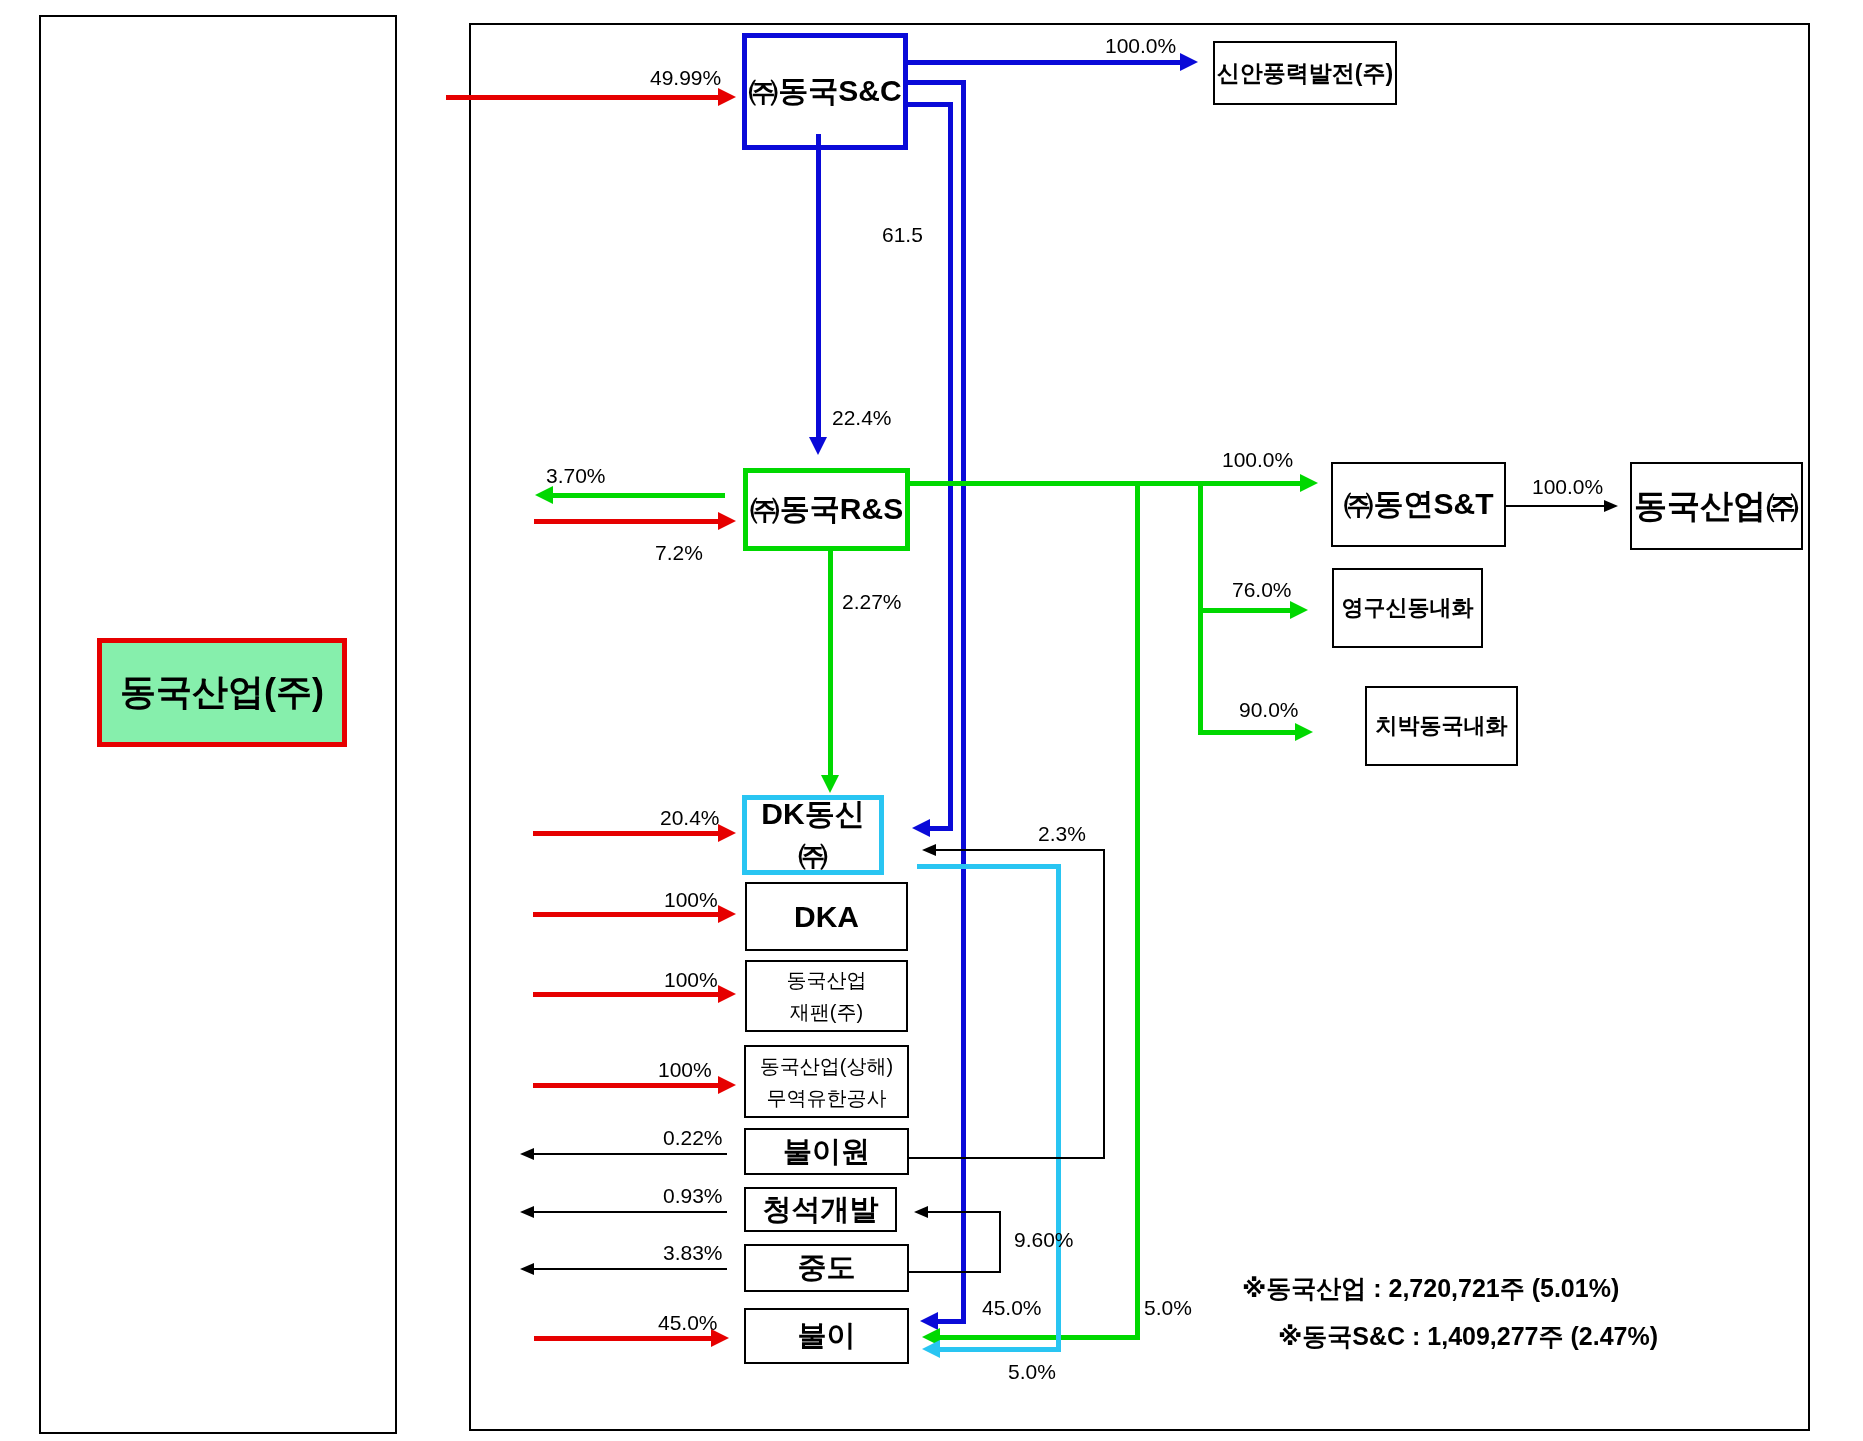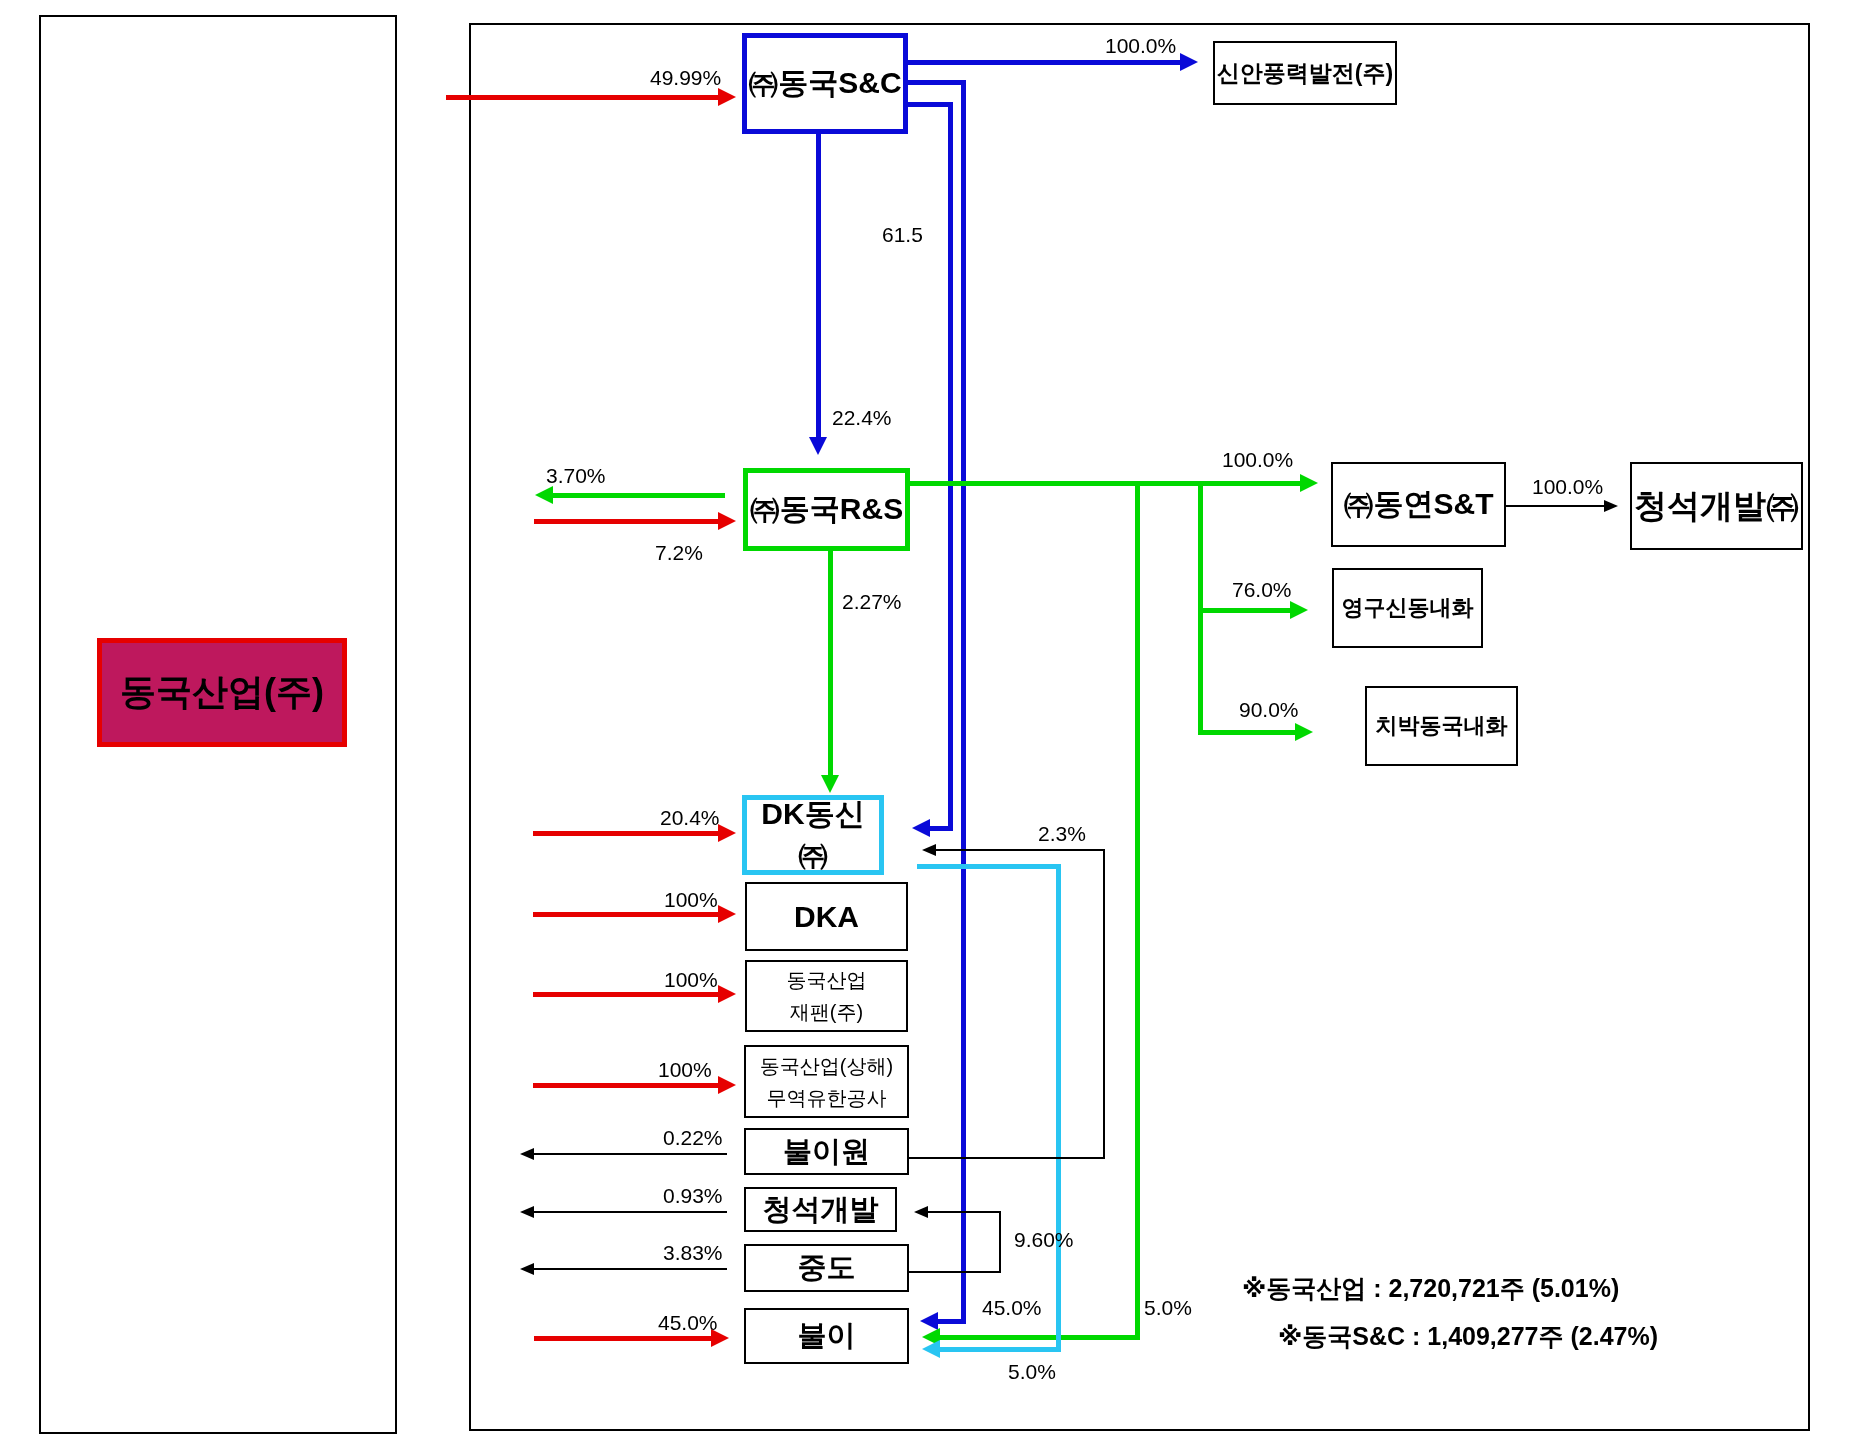--- a/index.html
+++ b/index.html
@@ -33,42 +33,42 @@
   .ar-rs.c-black{border-left:14px solid #000;} .ar-ls.c-black{border-right:14px solid #000;}
 </style>
 </head>
 <body>
 
 <div id="stage">
 
   <div class="panel" style="left:39px;top:15px;width:354px;height:1415px;"></div>
   <div class="panel" style="left:469px;top:23px;width:1337px;height:1404px;"></div>
 
-  <div class="node bold" style="left:97px;top:638px;width:250px;height:109px;border:5px solid #e60000;background:#be185d;font-size:36px;">
+  <div class="node bold" style="left:97px;top:638px;width:250px;height:109px;border:5px solid #e60000;background:#86efac;font-size:36px;">
     <div>동국산업(주)</div>
   </div>
 
-  <div class="node bold" style="left:742px;top:33px;width:166px;height:101px;border:5px solid #0a0ad8;font-size:30px;">
+  <div class="node bold" style="left:742px;top:33px;width:166px;height:117px;border:5px solid #0a0ad8;font-size:30px;">
     <div>㈜동국S&amp;C</div>
   </div>
 
   <div class="node bold" style="left:1213px;top:41px;width:184px;height:64px;font-size:23px;">
     <div>신안풍력발전(주)</div>
   </div>
 
   <div class="node bold" style="left:743px;top:468px;width:167px;height:83px;border:5px solid #00d800;font-size:30px;">
     <div>㈜동국R&amp;S</div>
   </div>
 
   <div class="node bold" style="left:1331px;top:462px;width:175px;height:85px;font-size:30px;">
     <div>㈜동연S&amp;T</div>
   </div>
 
   <div class="node bold" style="left:1630px;top:462px;width:173px;height:88px;font-size:33px;">
-    <div>청석개발㈜</div>
+    <div>동국산업㈜</div>
   </div>
 
   <div class="node bold" style="left:1332px;top:568px;width:151px;height:80px;font-size:22px;">
     <div>영구신동내화</div>
   </div>
 
   <div class="node bold" style="left:1336px;top:686px;width:153px;height:80px;font-size:22px;margin-left:29px;">
     <div>치박동국내화</div>
   </div>
 

